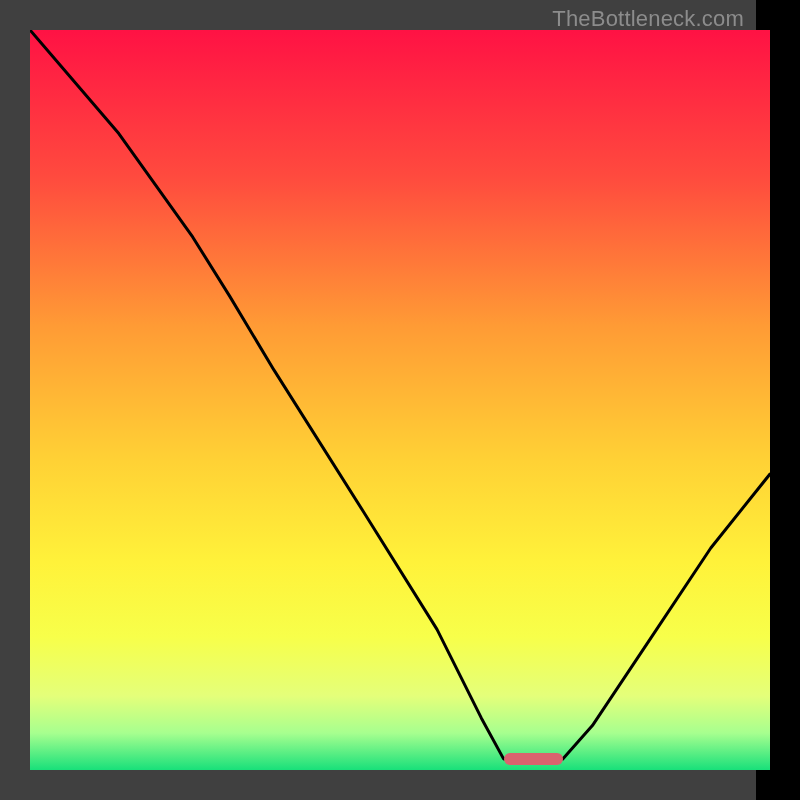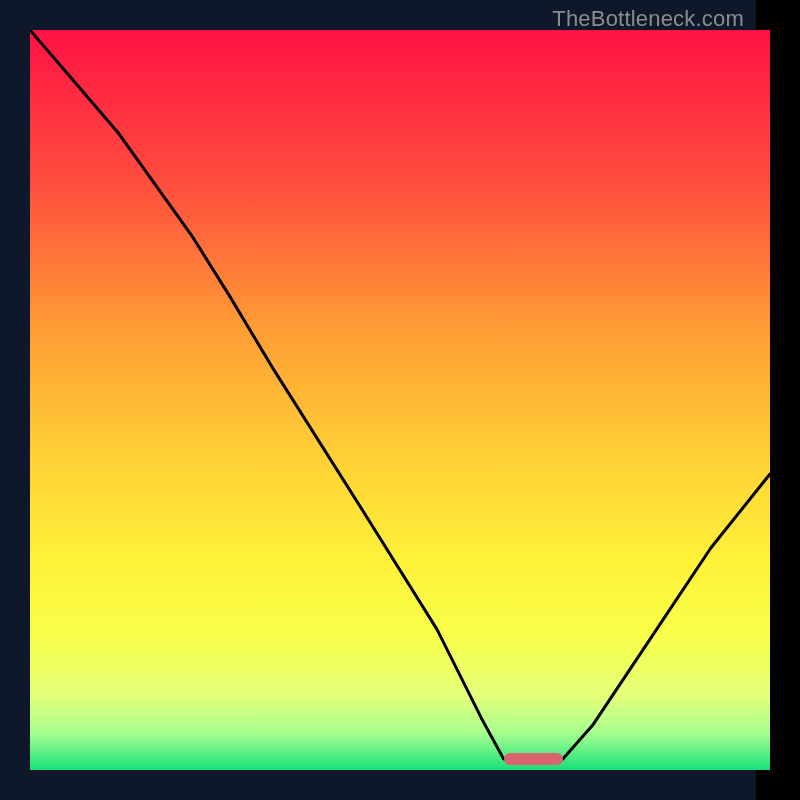--- a/index.html
+++ b/index.html
@@ -7,21 +7,21 @@
     padding: 0;
     width: 800px;
     height: 800px;
     background: #000;
     overflow: hidden;
   }
   .page {
     position: relative;
     width: 756px;
     height: 800px;
-    background: #0f172a;
+    background: #404040;
   }
   .plot-area {
     position: absolute;
     left: 30px;
     top: 30px;
     width: 740px;
     height: 740px;
     overflow: hidden;
   }
   .gradient {

